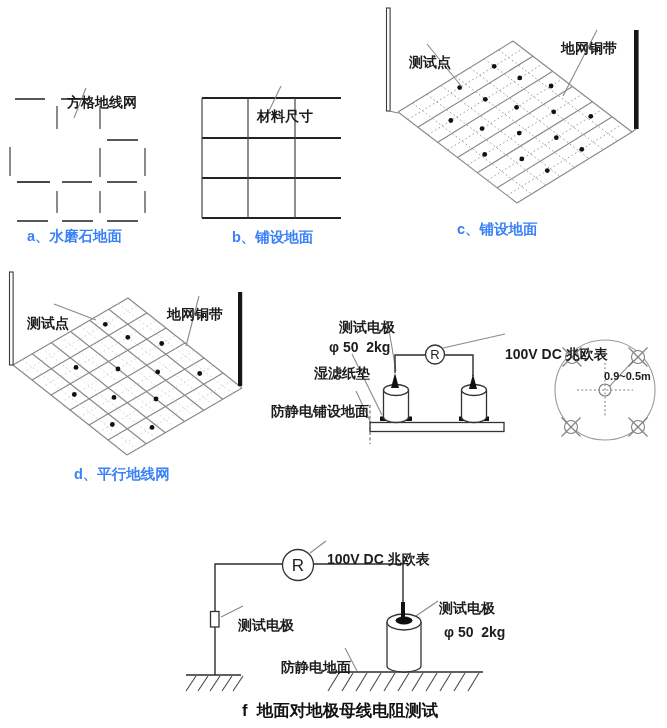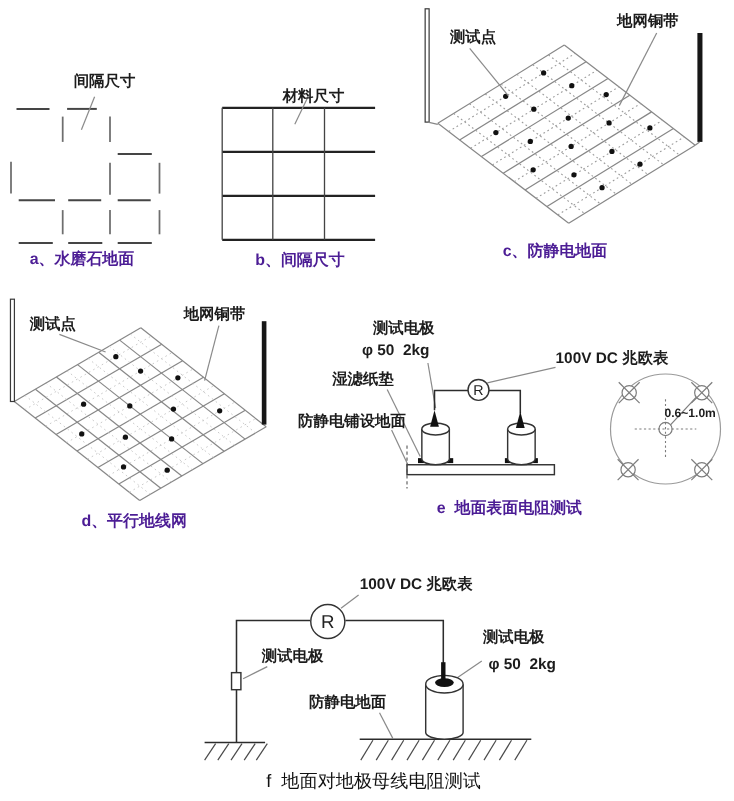--- a/index.html
+++ b/index.html
@@ -1,22 +1,22 @@
 <!DOCTYPE html>
 <html><head>
 <meta charset="utf-8">
 <style>
   html,body{margin:0;padding:0;background:#fff;}
   .stage{position:relative;width:667px;height:728px;background:#fff;overflow:hidden;
          font-family:"Liberation Sans",sans-serif;}
   svg.canvas{position:absolute;left:0;top:0;}
-  .lbl{position:absolute;font-size:14px;font-weight:600;color:#1c1c1c;line-height:1.05;white-space:pre;}
+  .lbl{position:absolute;font-size:14px;font-weight:600;color:#1c1c1c;line-height:1.05;white-space:pre;margin-top:29px;}
   .lbl-sm{position:absolute;font-size:11px;font-weight:700;color:#1c1c1c;line-height:1;white-space:pre;}
-  .cap{position:absolute;font-size:14.5px;font-weight:700;color:#4c1d95;line-height:1.05;white-space:pre;}
-  .cap-lg{position:absolute;font-size:16.5px;font-weight:400;color:#111;line-height:1.05;white-space:pre;}
+  .cap{position:absolute;font-size:14.5px;font-weight:700;color:#3b82f6;line-height:1.05;white-space:pre;}
+  .cap-lg{position:absolute;font-size:16.5px;font-weight:700;color:#111;line-height:1.05;white-space:pre;}
 
   .terr{stroke:#454545;stroke-width:1.8;stroke-linecap:butt;}
   .terrv{stroke:#6e6e6e;stroke-width:1.6;}
   .bh{stroke:#222;stroke-width:2;}
   .bv{stroke:#444;stroke-width:1.2;}
   .leader{stroke:#8a8a8a;stroke-width:1.1;fill:none;}
   .grid-solid{stroke:#878787;stroke-width:1.1;fill:none;}
   .grid-dot{stroke:#9c9c9c;stroke-width:1;fill:none;stroke-dasharray:1.6 2.6;}
   .grid-faint{stroke:#c2c2c2;stroke-width:.8;fill:none;stroke-dasharray:1.5 3;}
   .bar-hollow{fill:#fff;stroke:#3a3a3a;stroke-width:1.1;}
@@ -250,41 +250,40 @@
           <line x1="479" y1="673" x2="468" y2="691" class="hatch"></line>
         </g>
 
     <path class="inkf" stroke-width="1.4" d="M387,622 L387,666 A17,6 0 0 0 421,666 L421,622"></path>
     <ellipse class="inkf" stroke-width="1.4" cx="404" cy="622" rx="17" ry="8"></ellipse>
     <ellipse class="blackfill" cx="404" cy="620.5" rx="8.5" ry="4"></ellipse>
     <line x1="403" y1="602" x2="403" y2="618" stroke="#111" stroke-width="4"></line>
   </g>
 </svg>
 
-  <div class="lbl" style="left:67px;top:66px">间隔尺寸</div>
+  <div class="lbl" style="left:67px;top:66px">方格地线网</div>
   <div class="cap" style="left:27px;top:229px">a、水磨石地面</div>
 
   <div class="lbl" style="left:257px;top:80px">材料尺寸</div>
-  <div class="cap" style="left:232px;top:230px">b、间隔尺寸</div>
+  <div class="cap" style="left:232px;top:230px">b、铺设地面</div>
 
   <div class="lbl" style="left:409px;top:26px">测试点</div>
   <div class="lbl" style="left:561px;top:12px">地网铜带</div>
-  <div class="cap" style="left:457px;top:222px">c、防静电地面</div>
+  <div class="cap" style="left:457px;top:222px">c、铺设地面</div>
 
   <div class="lbl" style="left:27px;top:287px">测试点</div>
   <div class="lbl" style="left:167px;top:278px">地网铜带</div>
   <div class="cap" style="left:74px;top:467px">d、平行地线网</div>
 
   <div class="lbl" style="left:339px;top:291px">测试电极</div>
   <div class="lbl" style="left:329px;top:311px">φ 50  2kg</div>
-  <div class="lbl" style="left:302px;top:337px">湿滤纸垫</div>
+  <div class="lbl" style="left:314px;top:337px">湿滤纸垫</div>
   <div class="lbl" style="left:271px;top:375px">防静电铺设地面</div>
   <div class="lbl" style="left:505px;top:318px">100V DC 兆欧表</div>
-  <div class="lbl-sm" style="left:604px;top:371px">0.6~1.0m</div>
-  <div class="cap" style="left:397px;top:455px">e  地面表面电阻测试</div>
+  <div class="lbl-sm" style="left:604px;top:371px">0.9~0.5m</div>
 
   <div class="lbl" style="left:327px;top:523px">100V DC 兆欧表</div>
   <div class="lbl" style="left:238px;top:589px">测试电极</div>
   <div class="lbl" style="left:281px;top:631px">防静电地面</div>
   <div class="lbl" style="left:439px;top:572px">测试电极</div>
   <div class="lbl" style="left:444px;top:596px">φ 50  2kg</div>
   <div class="cap-lg" style="left:242px;top:702px">f  地面对地极母线电阻测试</div>
 </div>
 
 </body></html>

